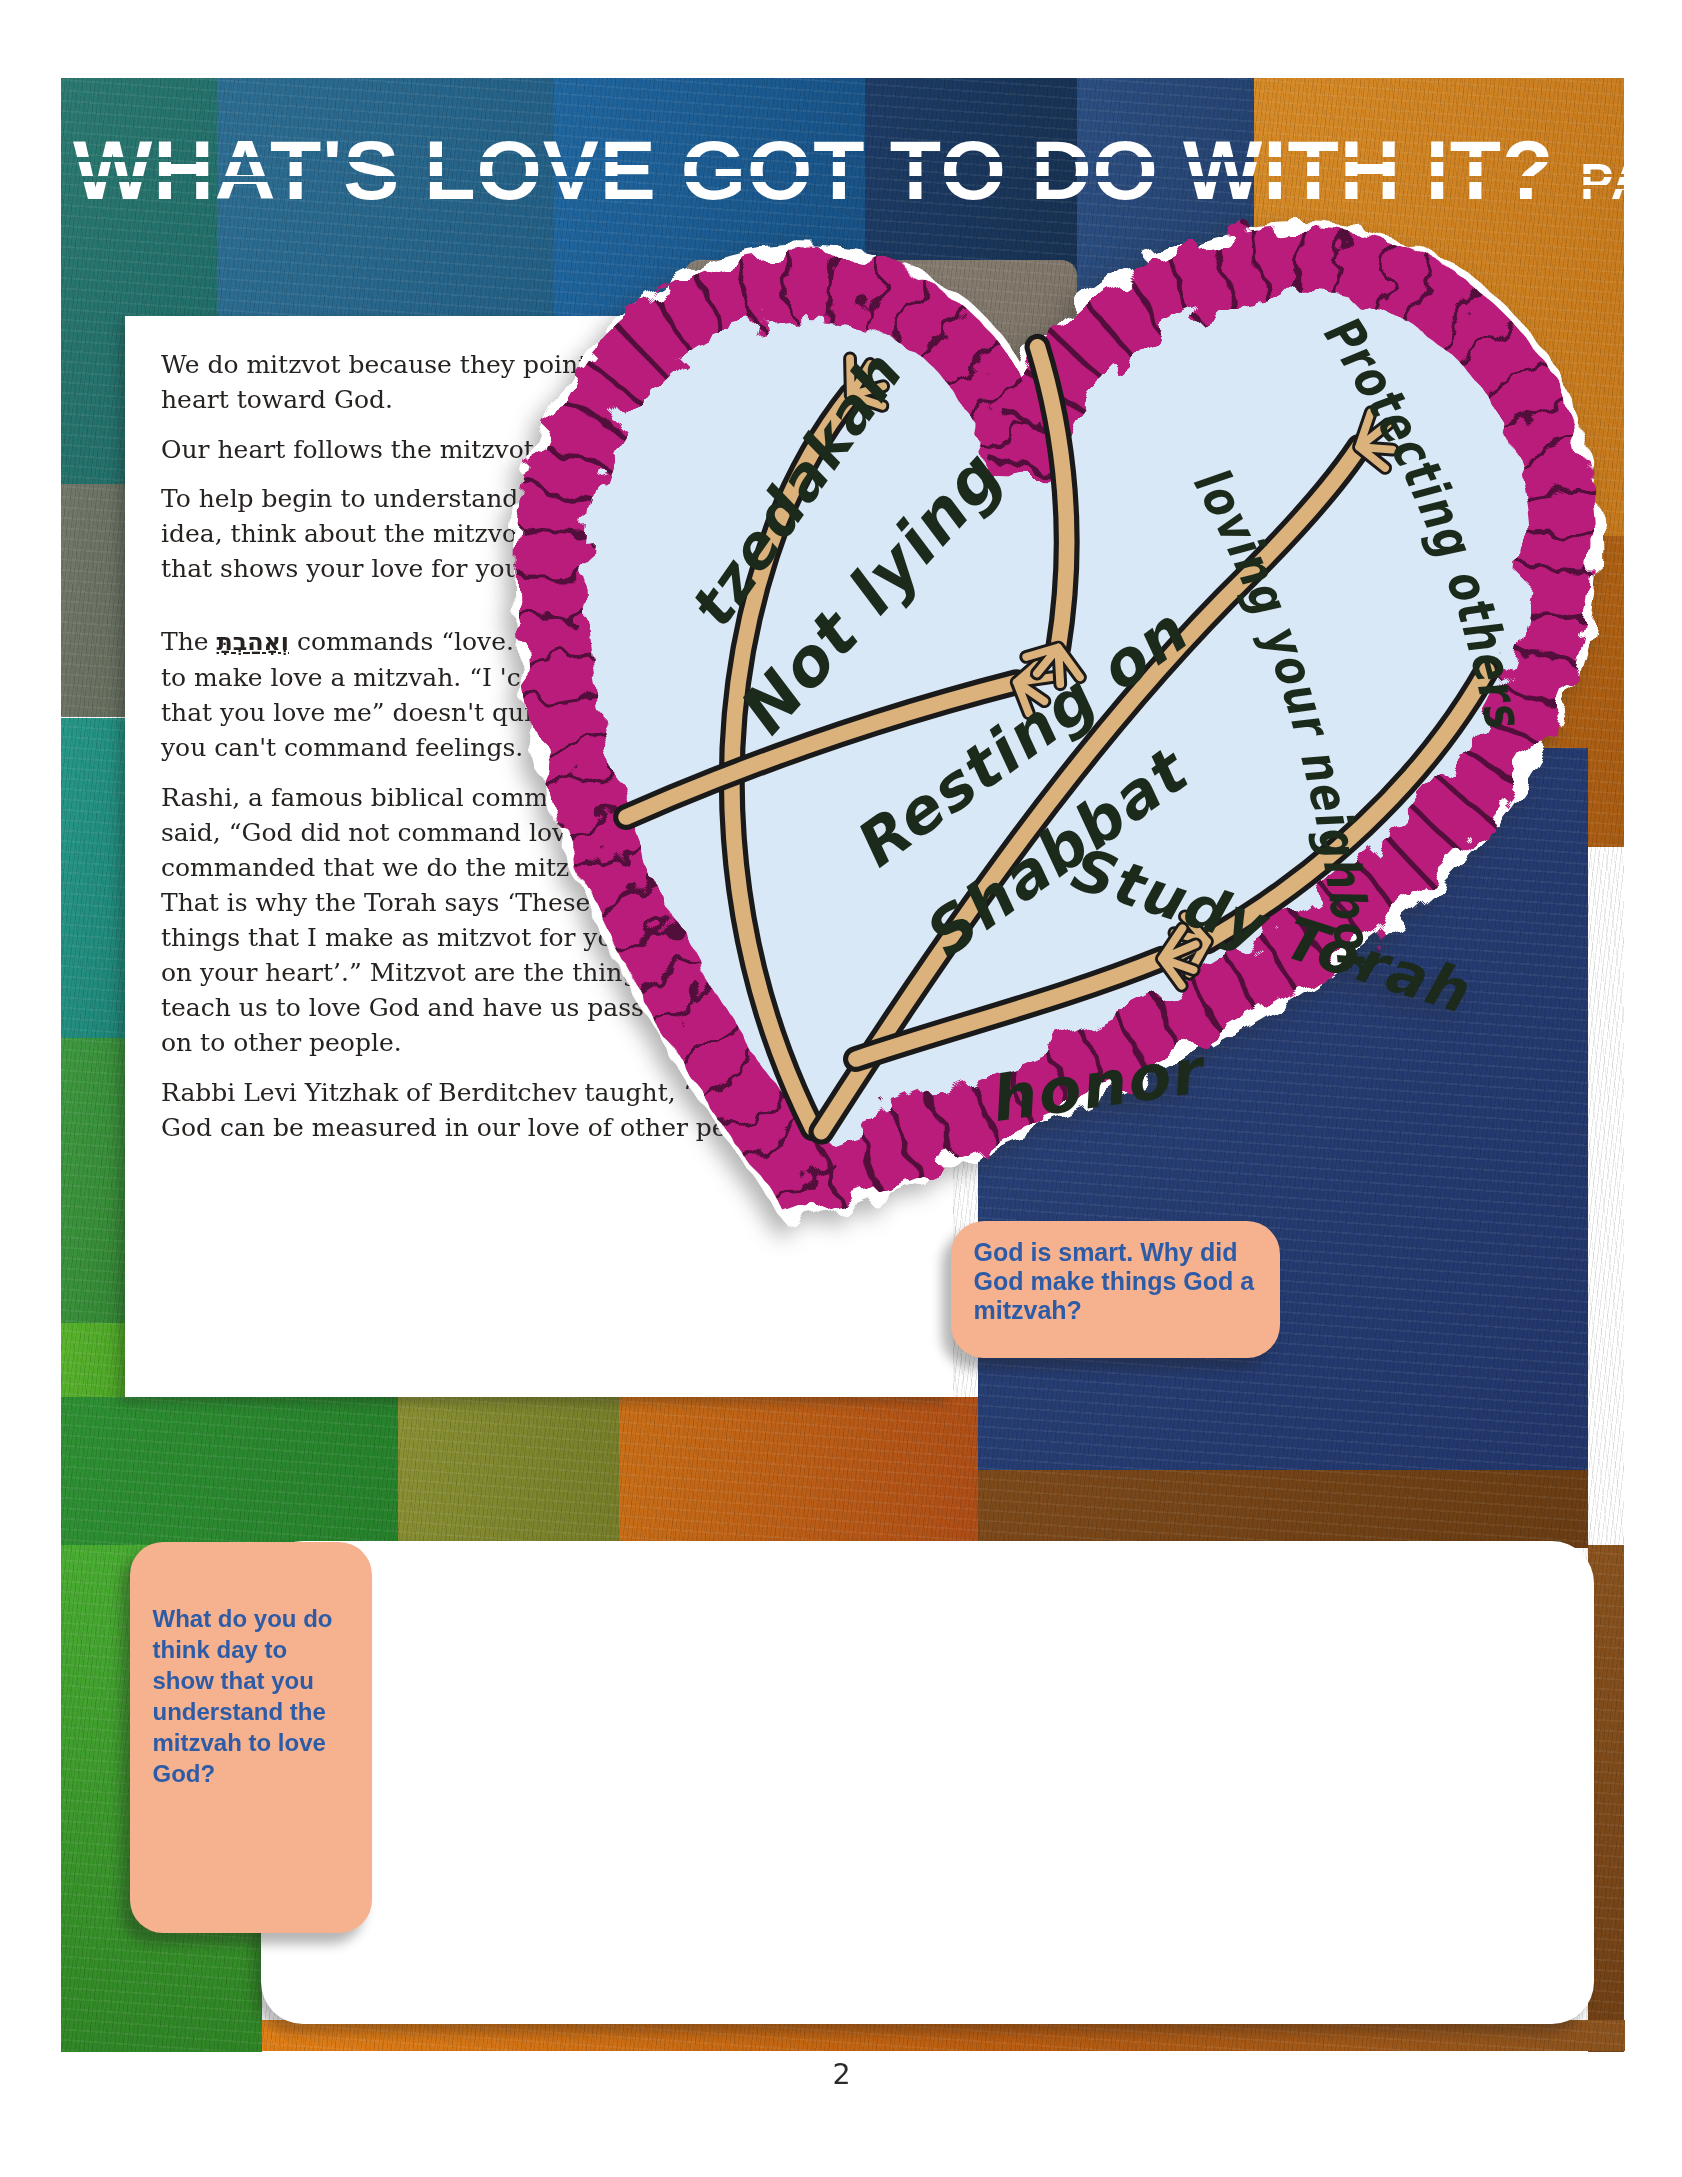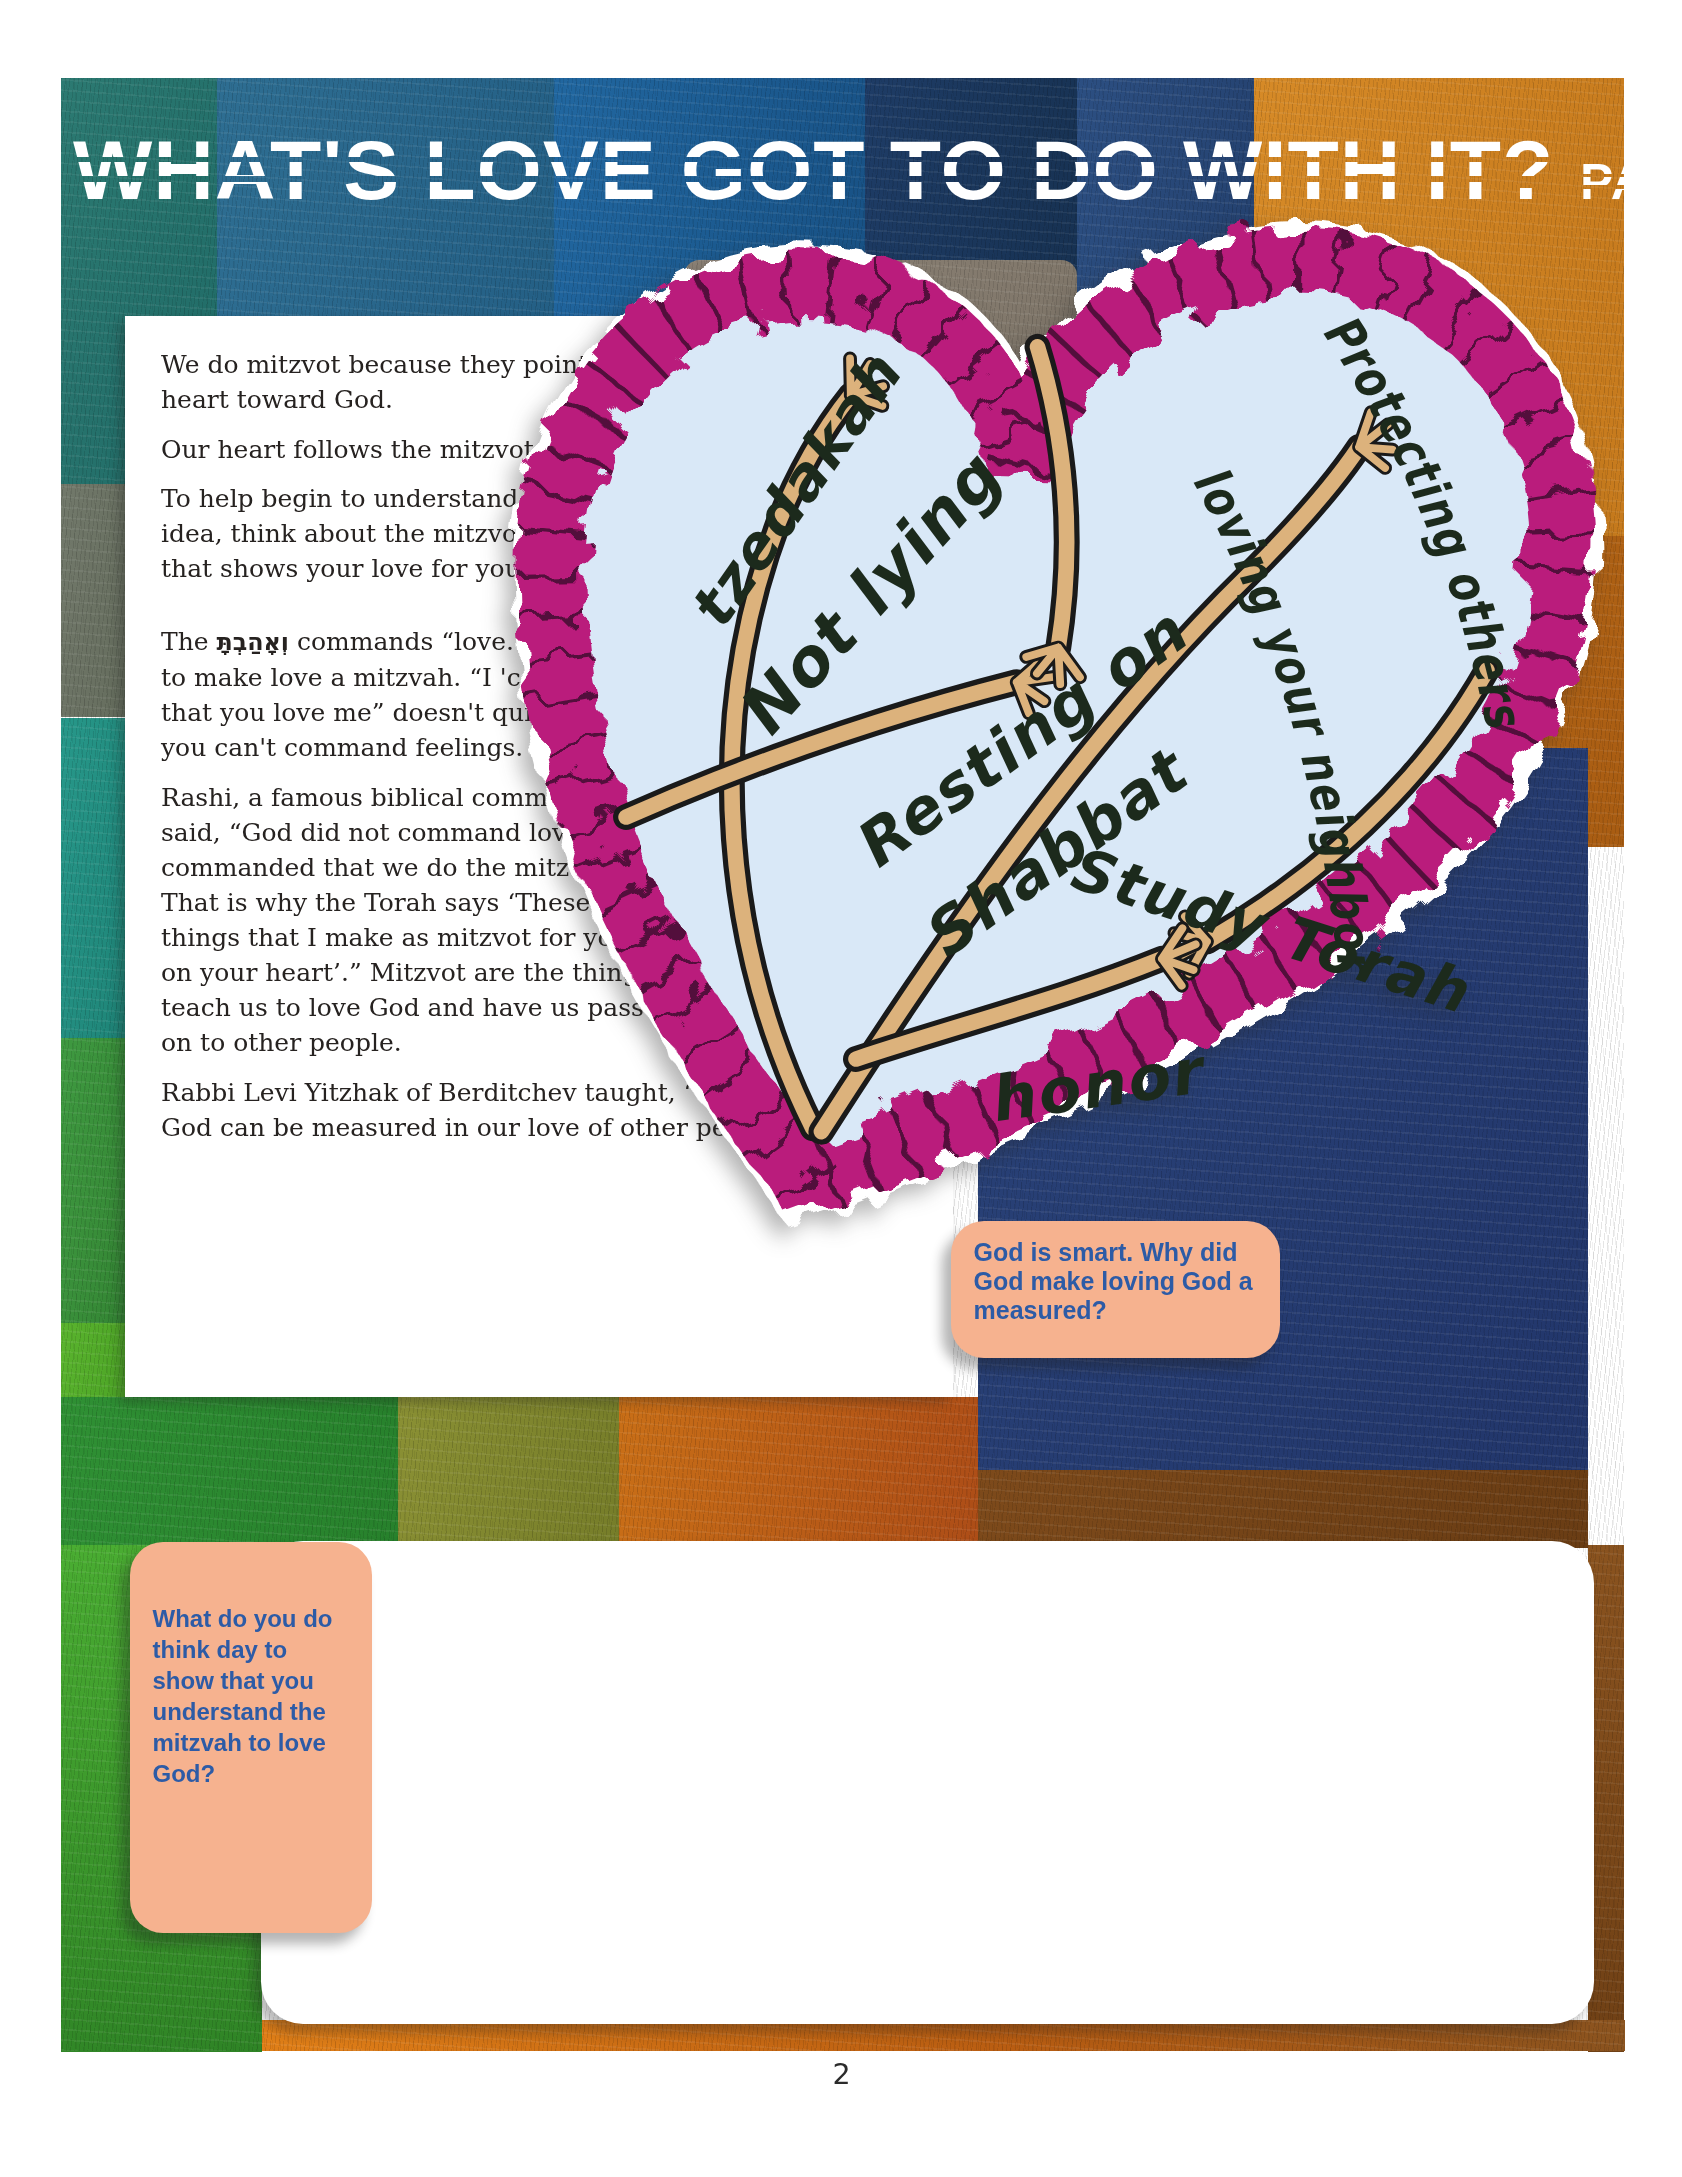--- a/index.html
+++ b/index.html
@@ -32,21 +32,21 @@
   
   .text-panel{position:absolute;left:125px;top:316px;width:828px;height:1081px;background:#ffffff;
               box-shadow:-6px 6px 10.4px rgba(30,30,30,.28);
               padding:31px 24px 0 36px;box-sizing:border-box;
               font-family:"DejaVu Serif",serif;font-size:25px;line-height:35px;color:#262220;}
   .text-panel p{margin:0 0 14.7px 0;}
   .text-panel p.big-gap{margin-top:38px;}
   .cut{float:right;clear:right;}
   .cut1{width:259px;height:545px;}
   .cut2{width:82px;height:242px;}
-  .heb{font-family:"DejaVu Sans",sans-serif;font-weight:700;font-size:.95em;}
+  .heb{font-family:"DejaVu Sans",sans-serif;font-weight:700;font-size:.95em;text-decoration:underline;}
 
   
   .heart-wrap{position:absolute;left:467px;top:160px;width:1141px;height:1072px;
               filter:drop-shadow(-8.6px 10.4px 10.4px rgba(40,40,40,.35));}
   .heart-wrap svg{width:100%;height:100%;display:block;}
   .fringe{fill:none;stroke:#ffffff;stroke-width:46;}
   .flowers{fill:none;stroke:#ba1e7c;stroke-width:38;}
   .flowdark{fill:none;stroke:#430d30;stroke-width:38;stroke-dasharray:3 21;opacity:.85;}
   .heartfill{fill:#d9e8f7;stroke:#23324a;stroke-width:0;}
   .branch-o{fill:none;stroke:#1a1a1a;stroke-width:15;stroke-linecap:round;}
@@ -177,21 +177,21 @@
       </text>
       <text class="hw" font-size="30">
         <textPath href="#tpProtect" xlink:href="#tpProtect" textLength="252" lengthAdjust="spacingAndGlyphs">Protecting others</textPath>
       </text>
       <text class="hw" font-size="34" transform="translate(348,420) rotate(18)">Study Torah</text>
       <text class="hw" font-size="36" transform="translate(306,556) rotate(-8)">honor</text>
     </svg>
   </div>
 
   <div class="callout callout-right">
-    <span>God is smart. Why did God make loving God a measured?</span>
+    <span>God is smart. Why did God make things God a mitzvah?</span>
   </div>
 
   <div class="answer-box"></div>
 
   <div class="callout callout-left">
     <span>What do you do think day to show that you understand the mitzvah to love God?</span>
   </div>
 
   <div class="page-number">2</div>
 

